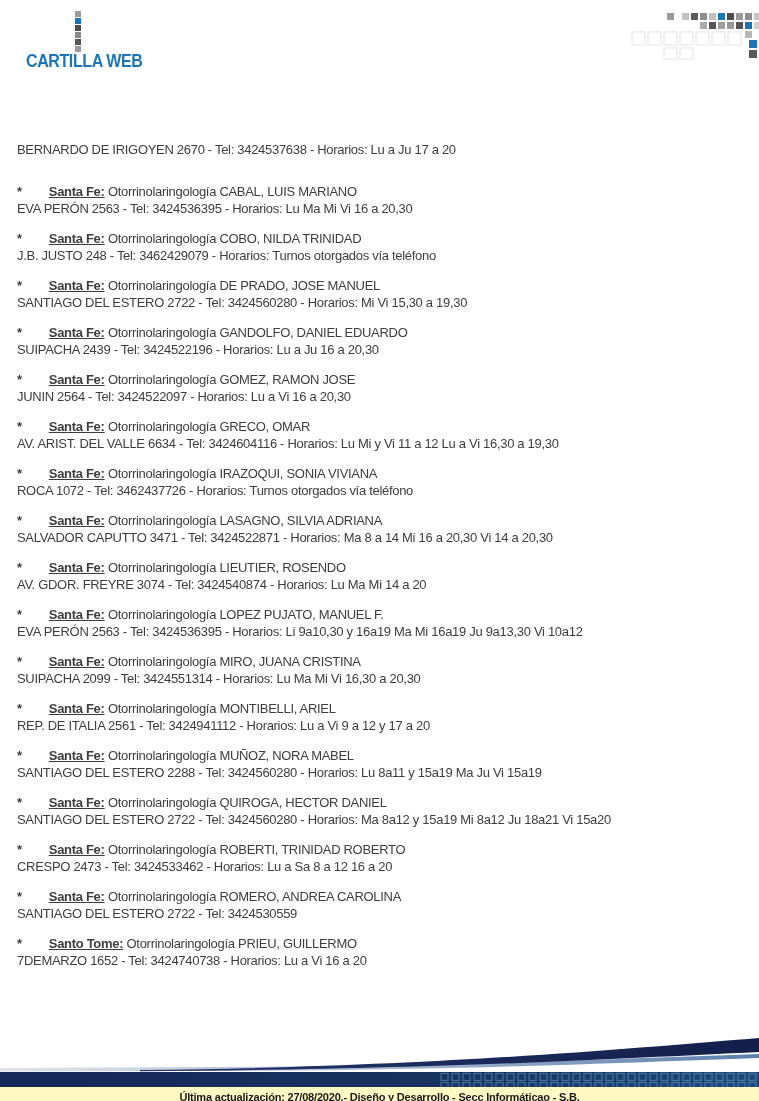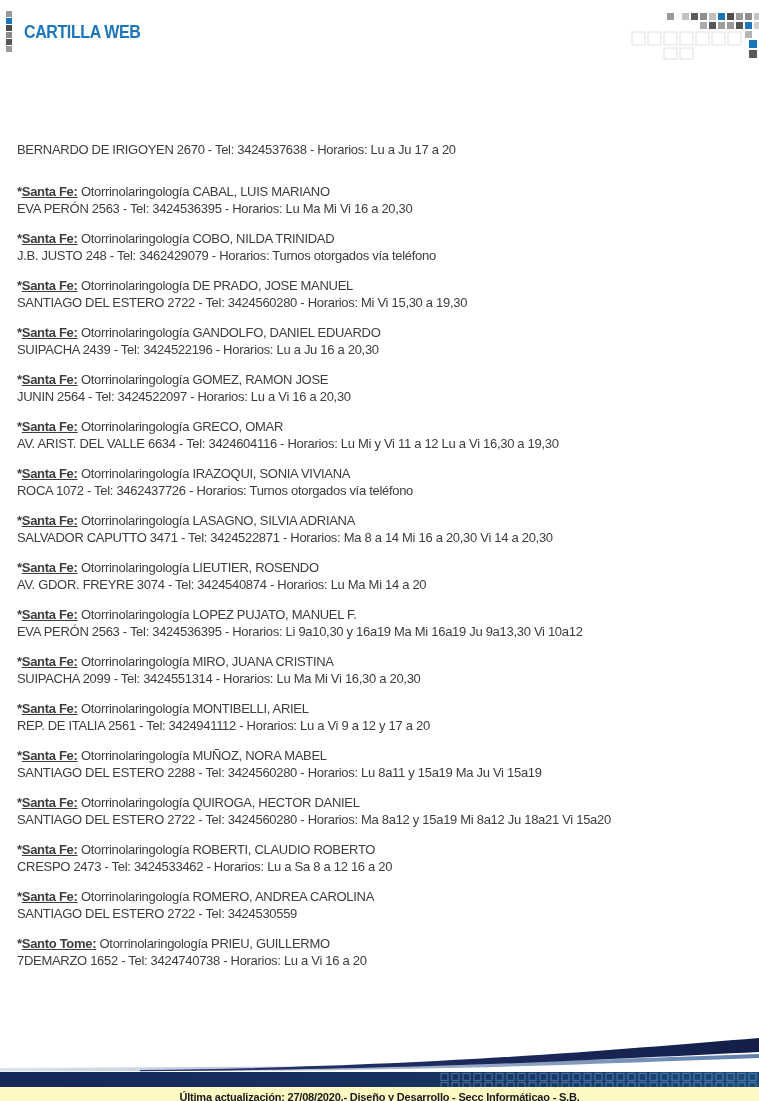--- a/index.html
+++ b/index.html
@@ -5,41 +5,41 @@
   * { margin:0; padding:0; box-sizing:border-box; }
   html,body { background:#ffffff; }
   .page {
     position:relative; width:759px; height:1101px; margin:0 auto;
     background:#ffffff; overflow:hidden;
     font-family:"Liberation Sans", sans-serif; color:#3d3d3d;
   }
 
   
   .header { position:absolute; top:0; left:0; width:759px; height:60px; }
-  .brand { position:absolute; top:11px; left:6px; display:flex; align-items:center; }
+  .brand { position:absolute; top:11px; left:26px; display:flex; align-items:center;flex-direction:column; }
   .pixel-stack { display:flex; flex-direction:column; gap:1px; margin-right:12px; }
   .pixel-stack span { width:6px; height:6px; display:block; }
   .ps1{background:#9a9a9a;} .ps2{background:#1b75bb;} .ps3{background:#4d4d4d;}
   .ps4{background:#8a8a8a;} .ps5{background:#555555;} .ps6{background:#9a9a9a;}
   .brand-title {
     color:#1b75bb; font-weight:bold; font-size:16px; letter-spacing:-0.4px;
     transform:scaleY(1.12); transform-origin:left center;
   }
   .mosaic { position:absolute; top:4px; right:0; }
 
   
   .list {
     position:absolute; top:141px; left:17px; right:18px;
     font-size:13px; letter-spacing:-0.3px; line-height:17px;
   }
   .intro-line { margin-bottom:25px; white-space:nowrap; }
   .entry { margin-bottom:13px; }
   .entry-line1 { white-space:nowrap; }
   .entry-line2 { white-space:nowrap; }
-  .loc { font-weight:bold; text-decoration:underline; }
+  .loc { font-weight:bold; text-decoration:underline;margin-left:27px; }
   .star { font-weight:bold; }
 
   
   .footer-logo { position:absolute; left:20px; top:1088px; display:flex; align-items:center; }
   .org-name {
     font-family:"Liberation Mono", monospace; font-weight:bold; font-size:9.5px;
     letter-spacing:0.5px; color:#26263e; margin-left:6px; margin-top:14px;
   }
   .swoosh { position:absolute; left:0; top:1036px; width:759px; height:36px; display:block; }
   .footer-bar {
@@ -164,21 +164,21 @@
     </div>
       <div class="entry">
       <div class="entry-line1"><span class="star">*</span><span class="loc">Santa Fe:</span><span> Otorrinolaringología MUÑOZ, NORA MABEL</span></div>
       <div class="entry-line2">SANTIAGO DEL ESTERO 2288 - Tel: 3424560280 - Horarios: Lu 8a11 y 15a19 Ma Ju Vi 15a19</div>
     </div>
       <div class="entry">
       <div class="entry-line1"><span class="star">*</span><span class="loc">Santa Fe:</span><span> Otorrinolaringología QUIROGA, HECTOR DANIEL</span></div>
       <div class="entry-line2">SANTIAGO DEL ESTERO 2722 - Tel: 3424560280 - Horarios: Ma 8a12 y 15a19 Mi 8a12 Ju 18a21 Vi 15a20</div>
     </div>
       <div class="entry">
-      <div class="entry-line1"><span class="star">*</span><span class="loc">Santa Fe:</span><span> Otorrinolaringología ROBERTI, CLAUDIO ROBERTO</span></div>
+      <div class="entry-line1"><span class="star">*</span><span class="loc">Santa Fe:</span><span> Otorrinolaringología ROBERTI, TRINIDAD ROBERTO</span></div>
       <div class="entry-line2">CRESPO 2473 - Tel: 3424533462 - Horarios: Lu a Sa 8 a 12 16 a 20</div>
     </div>
       <div class="entry">
       <div class="entry-line1"><span class="star">*</span><span class="loc">Santa Fe:</span><span> Otorrinolaringología ROMERO, ANDREA CAROLINA</span></div>
       <div class="entry-line2">SANTIAGO DEL ESTERO 2722 - Tel: 3424530559</div>
     </div>
       <div class="entry">
       <div class="entry-line1"><span class="star">*</span><span class="loc">Santo Tome:</span><span> Otorrinolaringología PRIEU, GUILLERMO</span></div>
       <div class="entry-line2">7DEMARZO 1652 - Tel: 3424740738 - Horarios: Lu a Vi 16 a 20</div>
     </div>

